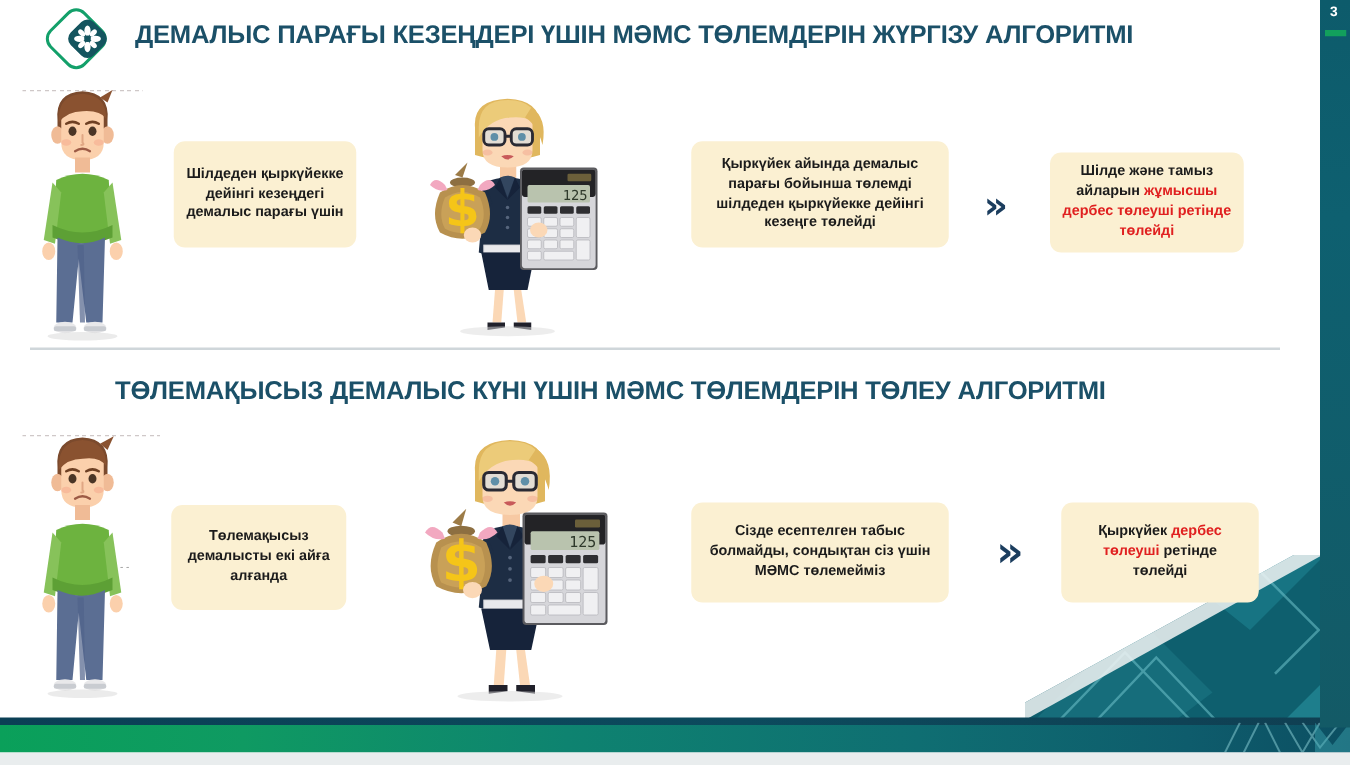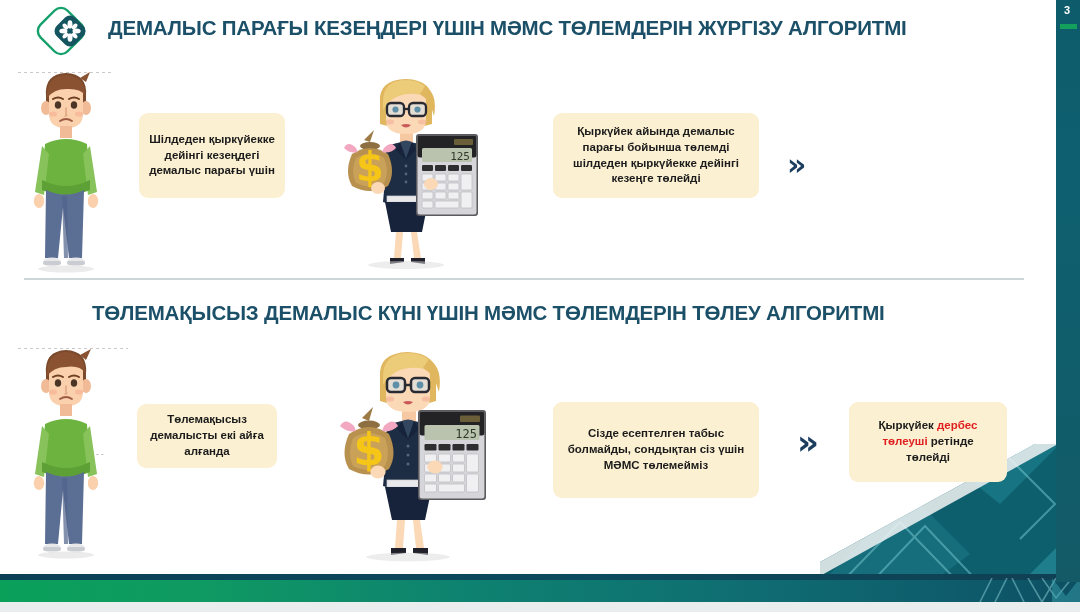--- a/index.html
+++ b/index.html
@@ -76,22 +76,22 @@
     text-align:center;color:#1b1b1b;
     font-size:11.5px;line-height:1.38;font-weight:bold;
     padding:6px 10px;box-sizing:border-box;z-index:5;
   }
   .box .red{color:#e02020;}
   
   #box-1{left:139px;top:113px;width:146px;height:85px;}
   #box-2{left:553px;top:113px;width:206px;height:85px;}
   #box-3{left:840px;top:122px;width:155px;height:80px;}
   
-  #box-4{left:137px;top:404px;width:140px;height:64px;}
-  #box-5{left:553px;top:402px;width:206px;height:96px;}
+  #box-4{left:137px;top:404px;width:140px;height:84px;}
+  #box-5{left:553px;top:402px;width:206px;height:80px;}
   #box-6{left:849px;top:402px;width:158px;height:80px;}
   
   .chev{
     position:absolute;color:#1b3d5e;font-weight:bold;z-index:5;
     font-family:"DejaVu Sans",sans-serif;line-height:1;
   }
   #chev-1{left:787px;top:150px;font-size:30px;}
   #chev-2{left:797px;top:425px;font-size:34px;}
   
   .illus{position:absolute;z-index:4;}
@@ -411,20 +411,25 @@
   <div class="box" id="box-2">
     <span>Қыркүйек айында демалыс парағы бойынша төлемді шілдеден қыркүйекке дейінгі кезеңге төлейді</span>
   </div>
 
   <div class="box" id="box-1">
     <span>Шілдеден қыркүйекке дейінгі кезеңдегі демалыс парағы үшін</span>
   </div>
 
   <div class="chev" id="chev-1">»</div>
 
+  <div class="box" id="box-3">
+    <span>
+      <span>Шілде және тамыз айларын </span><span class="red">жұмысшы дербес төлеуші ретінде төлейді</span>
+    </span>
+  </div>
 
   <div class="box" id="box-4">
     <span>Төлемақысыз демалысты екі айға алғанда</span>
   </div>
 
   <div class="box" id="box-5">
     <span>Сізде есептелген табыс болмайды, сондықтан сіз үшін МӘМС төлемейміз</span>
   </div>
 
   <div class="chev" id="chev-2">»</div>

